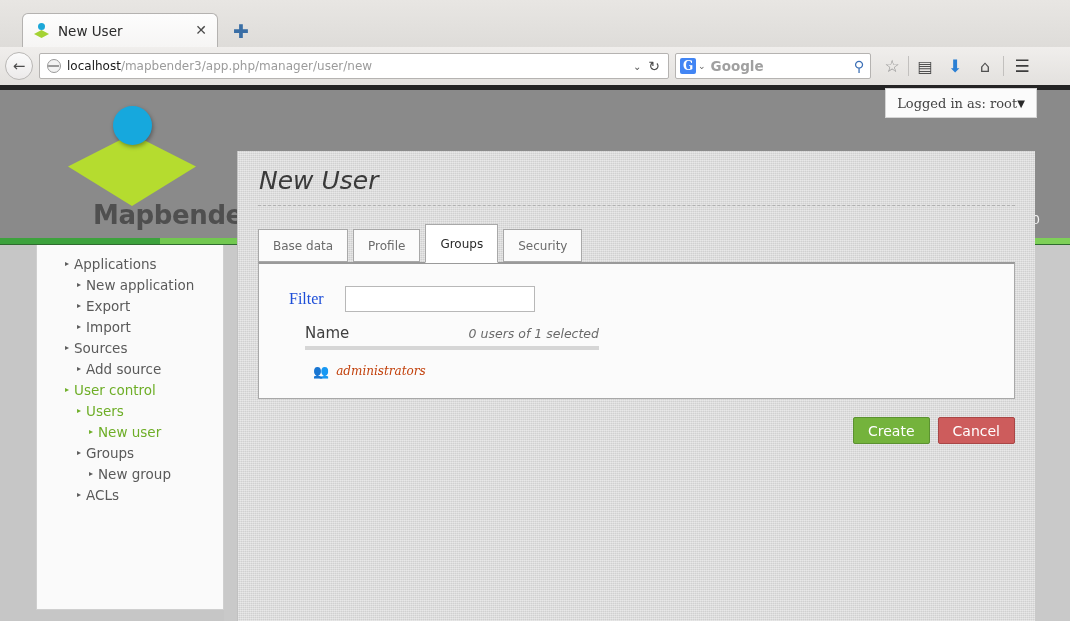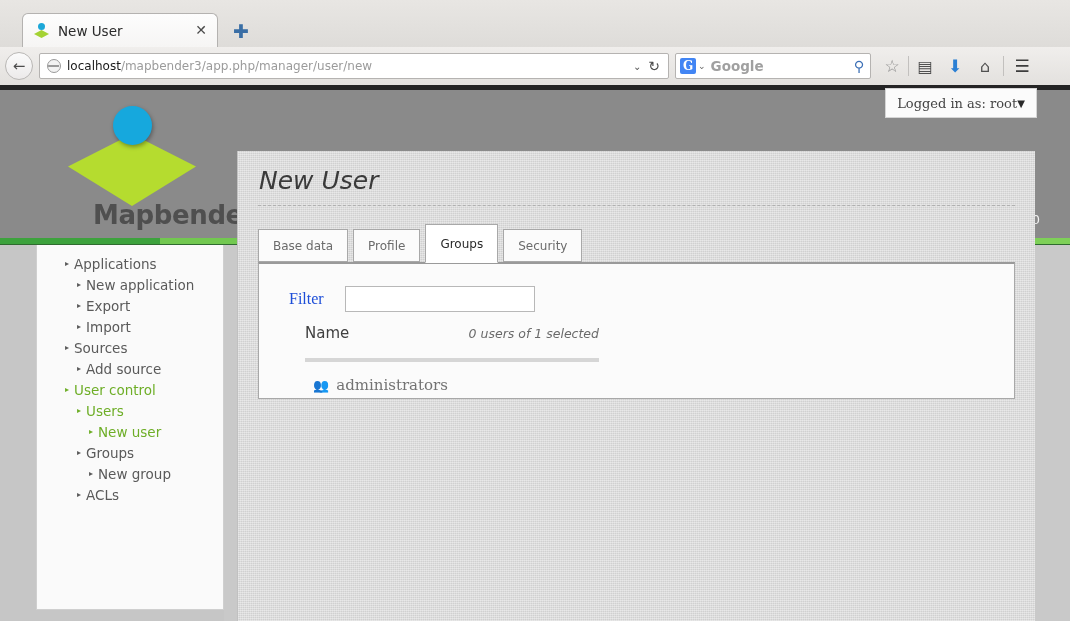--- a/index.html
+++ b/index.html
@@ -225,40 +225,40 @@
     font-size: 16px; color: #1d4ed8; width: 44px;
     font-family: Liberation Serif, serif;
   }
   #filter-input {
     width: 190px; height: 26px; background: #ffffff;
     border: 1px solid #b8b8b8; font-size: 13px; padding: 0 5px;
     color: #333; font-family: "DejaVu Sans", sans-serif;
   }
   #list-header {
     display: flex; align-items: baseline; justify-content: space-between;
-    width: 294px; margin: 12px 0 16px 16px;
+    width: 294px; margin: 12px 0 4px 16px;
   }
   #list-header-name {
     font-size: 15px; color: #3f3f3f;
     font-family: "DejaVu Sans", sans-serif;
   }
   #list-header-count {
     font-size: 12.5px; font-style: italic; color: #6a6a6a;
     font-family: "DejaVu Sans", sans-serif;
   }
   #list-underline {
     width: 294px; height: 4px; background: #d6d6d6; margin: 4px 0 0 16px;
   }
   .group-row { display: flex; align-items: center; gap: 7px; margin: 14px 0 0 24px; }
   .group-icon {
     font-size: 13px; color: #1e1e1e; line-height: 1;
     font-family: "DejaVu Sans", sans-serif;
   }
   .group-name {
-    font-size: 15px; color: #737373; font-family: "DejaVu Serif", serif;
+    font-size: 12px; color: #c2410c; font-family: "DejaVu Serif", serif; font-style: italic;
   }
 
   #button-row {
     display: flex; justify-content: flex-end; gap: 8px; margin-top: 18px;
   }
   .action-button {
     height: 27px; padding: 0 14px; display: flex; align-items: center;
     color: #ffffff; font-size: 14px; border-radius: 2px;
     font-family: "DejaVu Sans", sans-serif;
   }
@@ -407,14 +407,18 @@
       <div id="list-underline"></div>
 
       <div id="group-list">
           <div class="group-row">
             <span class="group-icon">👥</span>
             <span class="group-name">administrators</span>
           </div>
         </div>
     </div>
 
+    <div id="button-row">
+      <div class="action-button" id="create-button">Create</div>
+      <div class="action-button" id="cancel-button">Cancel</div>
+    </div>
   </div>
 </div>
 
 </body></html>

